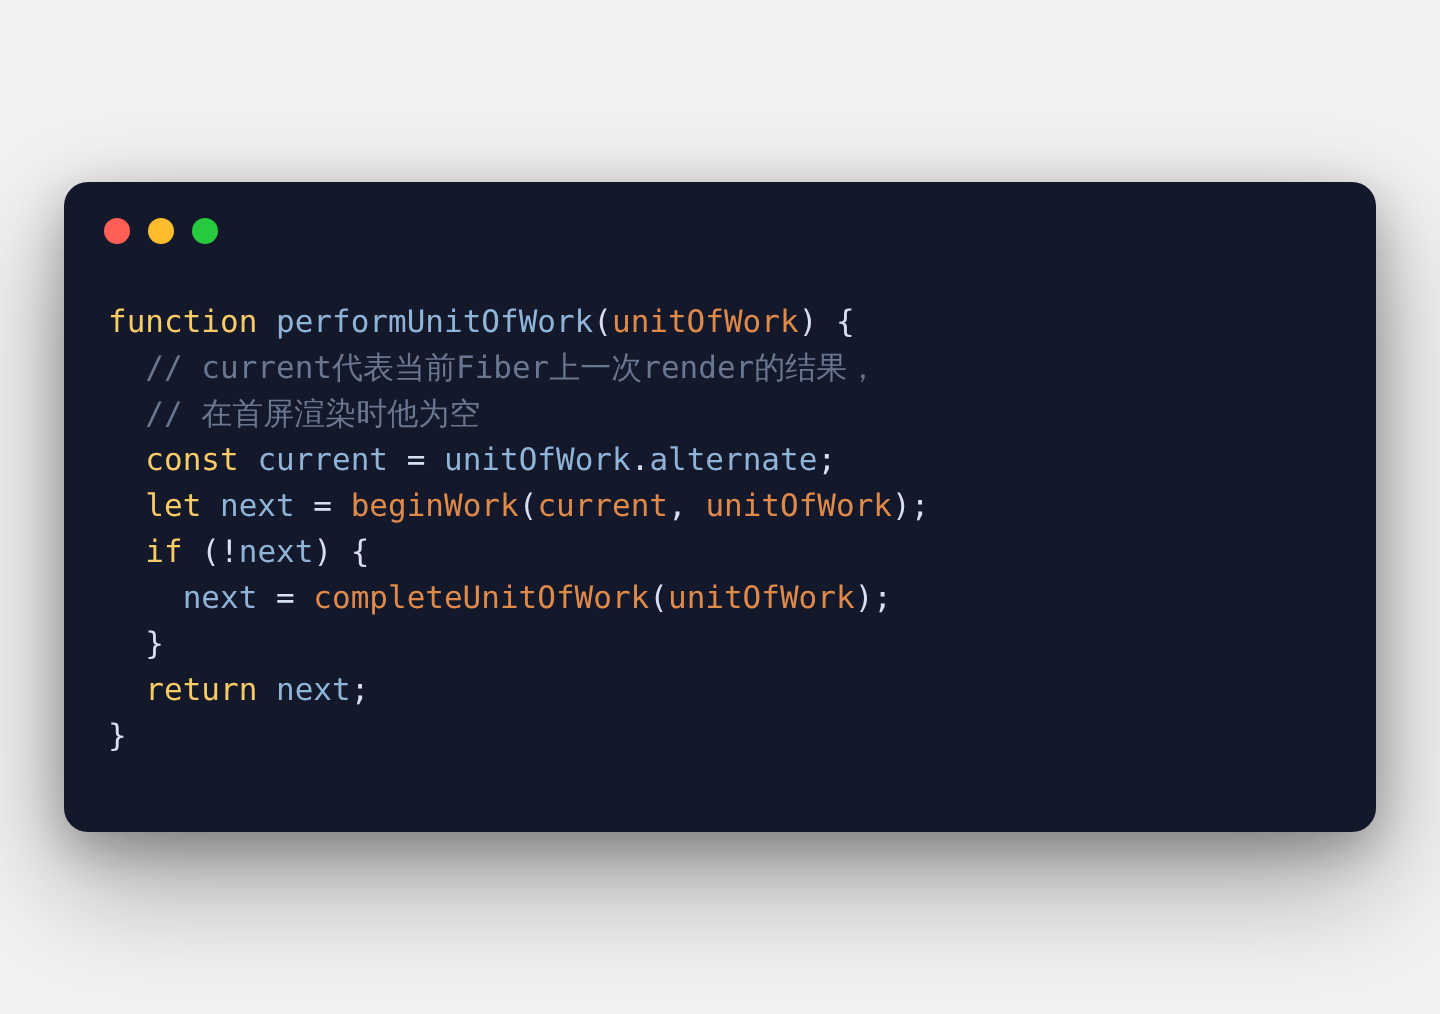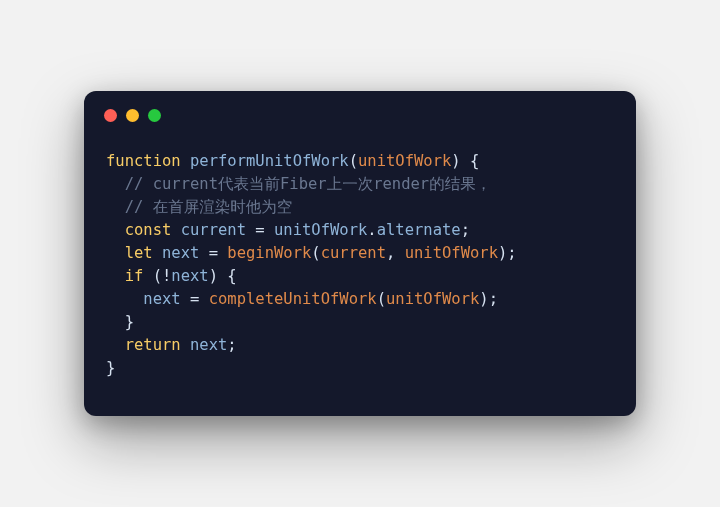--- a/index.html
+++ b/index.html
@@ -6,21 +6,21 @@
   body {
     width: 720px;
     height: 507px;
     background: #f2f2f2;
     display: flex;
     align-items: center;
     justify-content: center;
     font-family: ui-monospace, "SF Mono", Menlo, Monaco, Consolas, monospace;
   }
   .window {
-    width: 552px;
+    width: 656px;
     background: #14182b;
     border-radius: 12px;
     box-shadow: 0 24px 60px rgba(0,0,0,0.35), 0 8px 24px rgba(0,0,0,0.25);
     overflow: hidden;
   }
   .titlebar {
     display: flex;
     gap: 9px;
     padding: 18px 20px 0 20px;
   }

